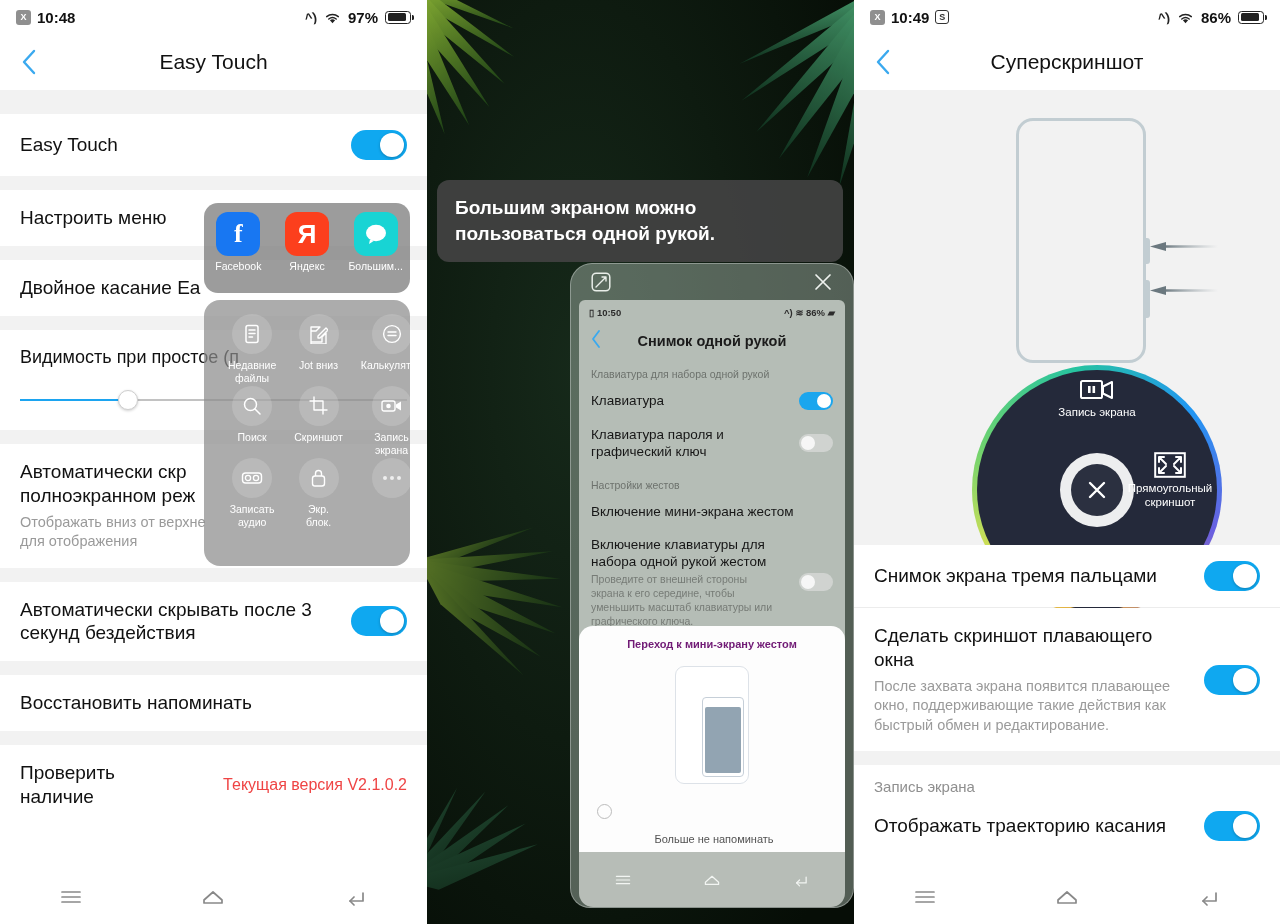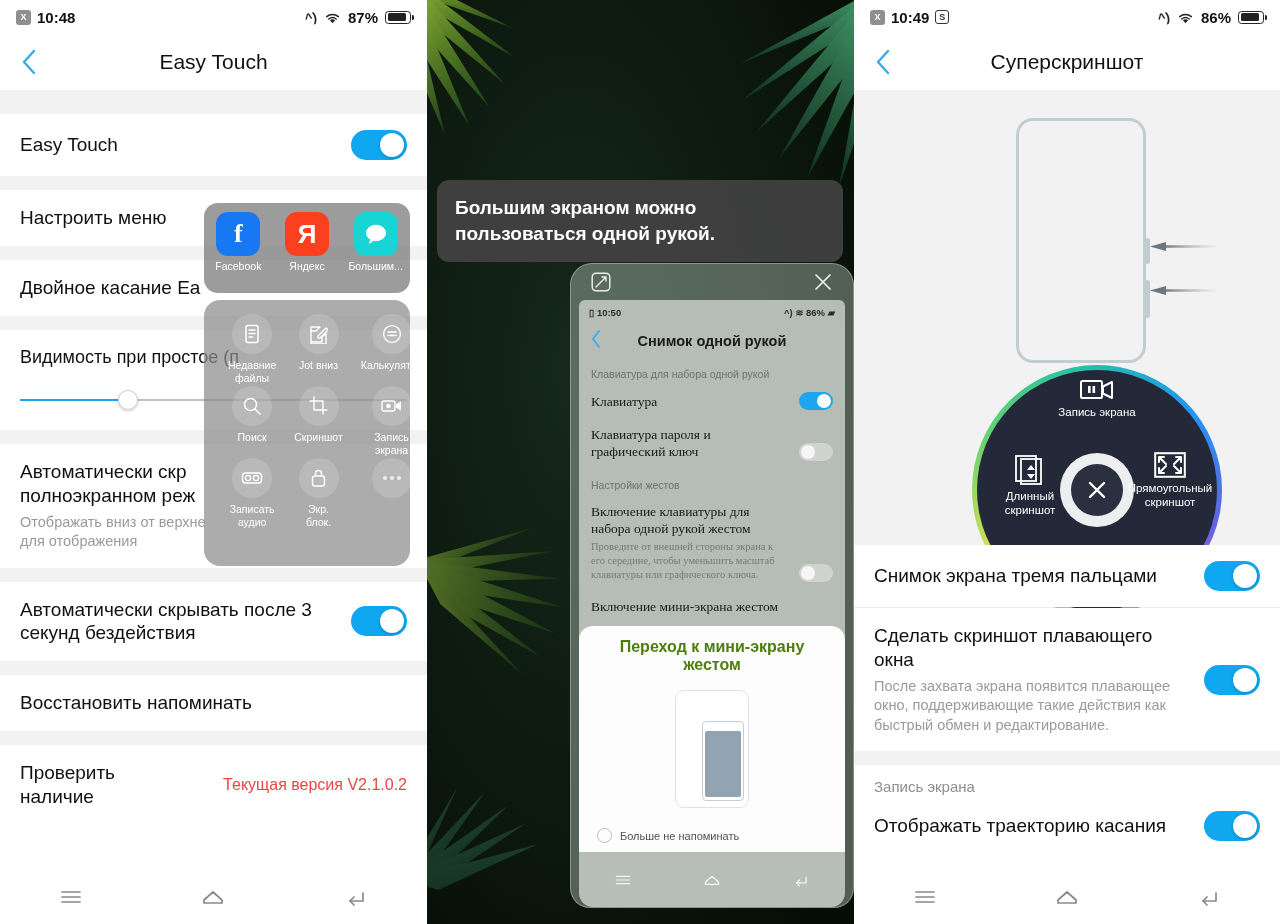--- a/index.html
+++ b/index.html
@@ -178,22 +178,22 @@
   }
   .mp-title {
     height:34px; display:flex; align-items:center; justify-content:center;
     position:relative; font-size:14.5px; color:#1b1b1b; font-weight:bold;
   }
   .mp-title .bk { position:absolute; left:12px; top:6px; }
   .mp-sec {
     font-size:10.5px; color:#6d726d; padding:10px 12px 4px;
   }
   .mp-row {
-    padding:8px 12px; display:flex; align-items:flex-end;
-    justify-content:space-between; gap:10px;font-family:Liberation Serif, serif;
+    padding:8px 12px; display:flex; align-items:center;
+    justify-content:space-between; gap:10px;
   }
   .mp-row .t { font-size:13.5px; color:#171717; line-height:1.28; }
   .mp-row .d { font-size:10.5px; color:#767b76; line-height:1.32; margin-top:3px; }
   .mp-toggle {
     width:34px; height:18px; border-radius:9px; background:#1ba6ee;
     position:relative; flex:0 0 auto;
   }
   .mp-toggle i {
     position:absolute; top:2px; left:18px; width:14px; height:14px;
     border-radius:50%; background:#fff;
@@ -205,37 +205,37 @@
     background:#b7bdb7; display:flex; align-items:center;
     justify-content:space-around; border-radius:0 0 14px 14px;
   }
 
   
   .mp-dialog {
     position:absolute; left:8px; right:8px; top:362px; bottom:55px;
     background:#fdfdfd; border-radius:14px 14px 0 0;
     padding:12px 14px; text-align:center;
   }
-  .mp-dialog h4 { font-size:16px; color:#4d7c0f; font-weight:bold; }
+  .mp-dialog h4 { font-size:11px; color:#701a75; font-weight:bold; }
   .mp-illus {
     width:74px; height:118px; margin:16px auto 0;
     border:1px solid #dde2e8; border-radius:9px; position:relative;
     background:#fff;
   }
   .mp-illus .inner {
     position:absolute; right:4px; bottom:6px; width:42px; height:80px;
     border:1px solid #c6cfd8; border-radius:4px; background:#fff;
   }
   .mp-illus .inner::after {
     content:""; position:absolute; left:2px; right:2px; top:9px; bottom:3px;
     background:#92a4b2; border-radius:2px;
   }
   .mp-checkrow {
-    display:flex; align-items:center; gap:8px;
-    margin-top:20px; padding-left:4px;
+    display:flex; gap:14px;
+    margin-top:20px; padding-left:4px;flex-direction:column;
   }
   .mp-check {
     width:15px; height:15px; border-radius:50%; border:1.4px solid #bcbcbc;
     flex:0 0 auto;
   }
   .mp-checkrow span { font-size:11px; color:#525252; }
   .mp-ok {
     margin-top:16px; font-size:14px; color:#404040; font-weight:bold;
   }
 
@@ -298,21 +298,21 @@
         <span class="sim-badge">X</span>
         <span>10:48</span>
       </div>
       <div class="sb-right">
         <span class="nfc-ico">^)</span>
         <svg width="17" height="13" viewBox="0 0 17 13">
           <path d="M8.5 12.3 5.9 9.2a4.2 4.2 0 0 1 5.2 0z" fill="#222"></path>
           <path d="M2.7 5.6a9.2 9.2 0 0 1 11.6 0" stroke="#222" stroke-width="1.5" fill="none" stroke-linecap="round"></path>
           <path d="M4.8 8.0a6 6 0 0 1 7.4 0" stroke="#222" stroke-width="1.5" fill="none" stroke-linecap="round"></path>
         </svg>
-        <span>87%</span>
+        <span>97%</span>
         <span class="batt">
             <i style="width:87%"></i>
           </span>
       </div>
     </div>
 
     <div class="titlebar">
       <span class="back-chev">
         <svg width="16" height="26" viewBox="0 0 16 26">
           <path d="M13 2 3 13l10 11" stroke="#3aa9ef" stroke-width="2.4" fill="none" stroke-linecap="round" stroke-linejoin="round"></path>
@@ -640,32 +640,32 @@
           <div style="max-width:150px">
               <div class="t">Клавиатура пароля и графический ключ</div>
             </div>
           <span class="mp-toggle off">
               <i></i>
             </span>
         </div>
 
         <div class="mp-sec">Настройки жестов</div>
         <div class="mp-row">
+          <div>
+              <div class="t">Включение мини-экрана жестом</div>
+            </div>
+        </div>
+        <div class="mp-row">
           <div style="max-width:185px">
             <div class="t">Включение клавиатуры для набора одной рукой жестом</div>
             <div class="d">Проведите от внешней стороны экрана к его середине, чтобы уменьшить масштаб клавиатуры или графического ключа.</div>
           </div>
           <span class="mp-toggle off">
               <i></i>
             </span>
-        </div>
-        <div class="mp-row">
-          <div>
-              <div class="t">Включение мини-экрана жестом</div>
-            </div>
         </div>
       </div>
 
       <div class="mp-dialog">
         <h4>Переход к мини-экрану жестом</h4>
         <div class="mp-illus">
           <div class="inner"></div>
         </div>
         <div class="mp-checkrow">
           <span class="mp-check"></span>
@@ -755,28 +755,20 @@
           <div class="rad-item" style="left:50%; top:8px; transform:translateX(-50%); width:120px;">
             <svg width="34" height="24" viewBox="0 0 34 24">
               <rect x="1" y="3" width="21" height="17" rx="1.6" stroke="#fff" stroke-width="2" fill="none"></rect>
               <rect x="8" y="8" width="2.6" height="7" fill="#fff"></rect>
                 <rect x="12.5" y="8" width="2.6" height="7" fill="#fff"></rect>
               <path d="M23 8.5l9-4.5v16l-9-4.5z" fill="none" stroke="#fff" stroke-width="2" stroke-linejoin="round"></path>
             </svg>
             <div class="lbl">Запись экрана</div>
           </div>
 
-          <div class="rad-item" style="left:10px; top:84px; width:86px;">
-            <svg width="32" height="32" viewBox="0 0 32 32">
-              <rect x="2" y="2" width="20" height="25" stroke="#fff" stroke-width="1.8" fill="none"></rect>
-              <rect x="7" y="5" width="20" height="25" stroke="#fff" stroke-width="1.8" fill="none"></rect>
-              <path d="M17 11l4 5h-8zM17 25l4-5h-8z" fill="#fff"></path>
-            </svg>
-            <div class="lbl">Длинный скриншот</div>
-          </div>
 
           <div class="rad-item" style="right:4px; top:82px; width:86px;">
             <svg width="32" height="26" viewBox="0 0 32 26">
               <rect x="1.2" y="1.2" width="29.6" height="23.6" stroke="#fff" stroke-width="2" fill="none"></rect>
               <path d="M5 5l7 7M5 5v5M5 5h5M27 5l-7 7M27 5v5M27 5h-5M5 21l7-7M5 21v-5M5 21h5M27 21l-7-7M27 21v-5M27 21h-5" stroke="#fff" stroke-width="2" stroke-linecap="round"></path>
             </svg>
             <div class="lbl">Прямоугольный скриншот</div>
           </div>
 
           <div class="rad-item" style="left:50%; bottom:12px; transform:translateX(-50%); width:160px;">

